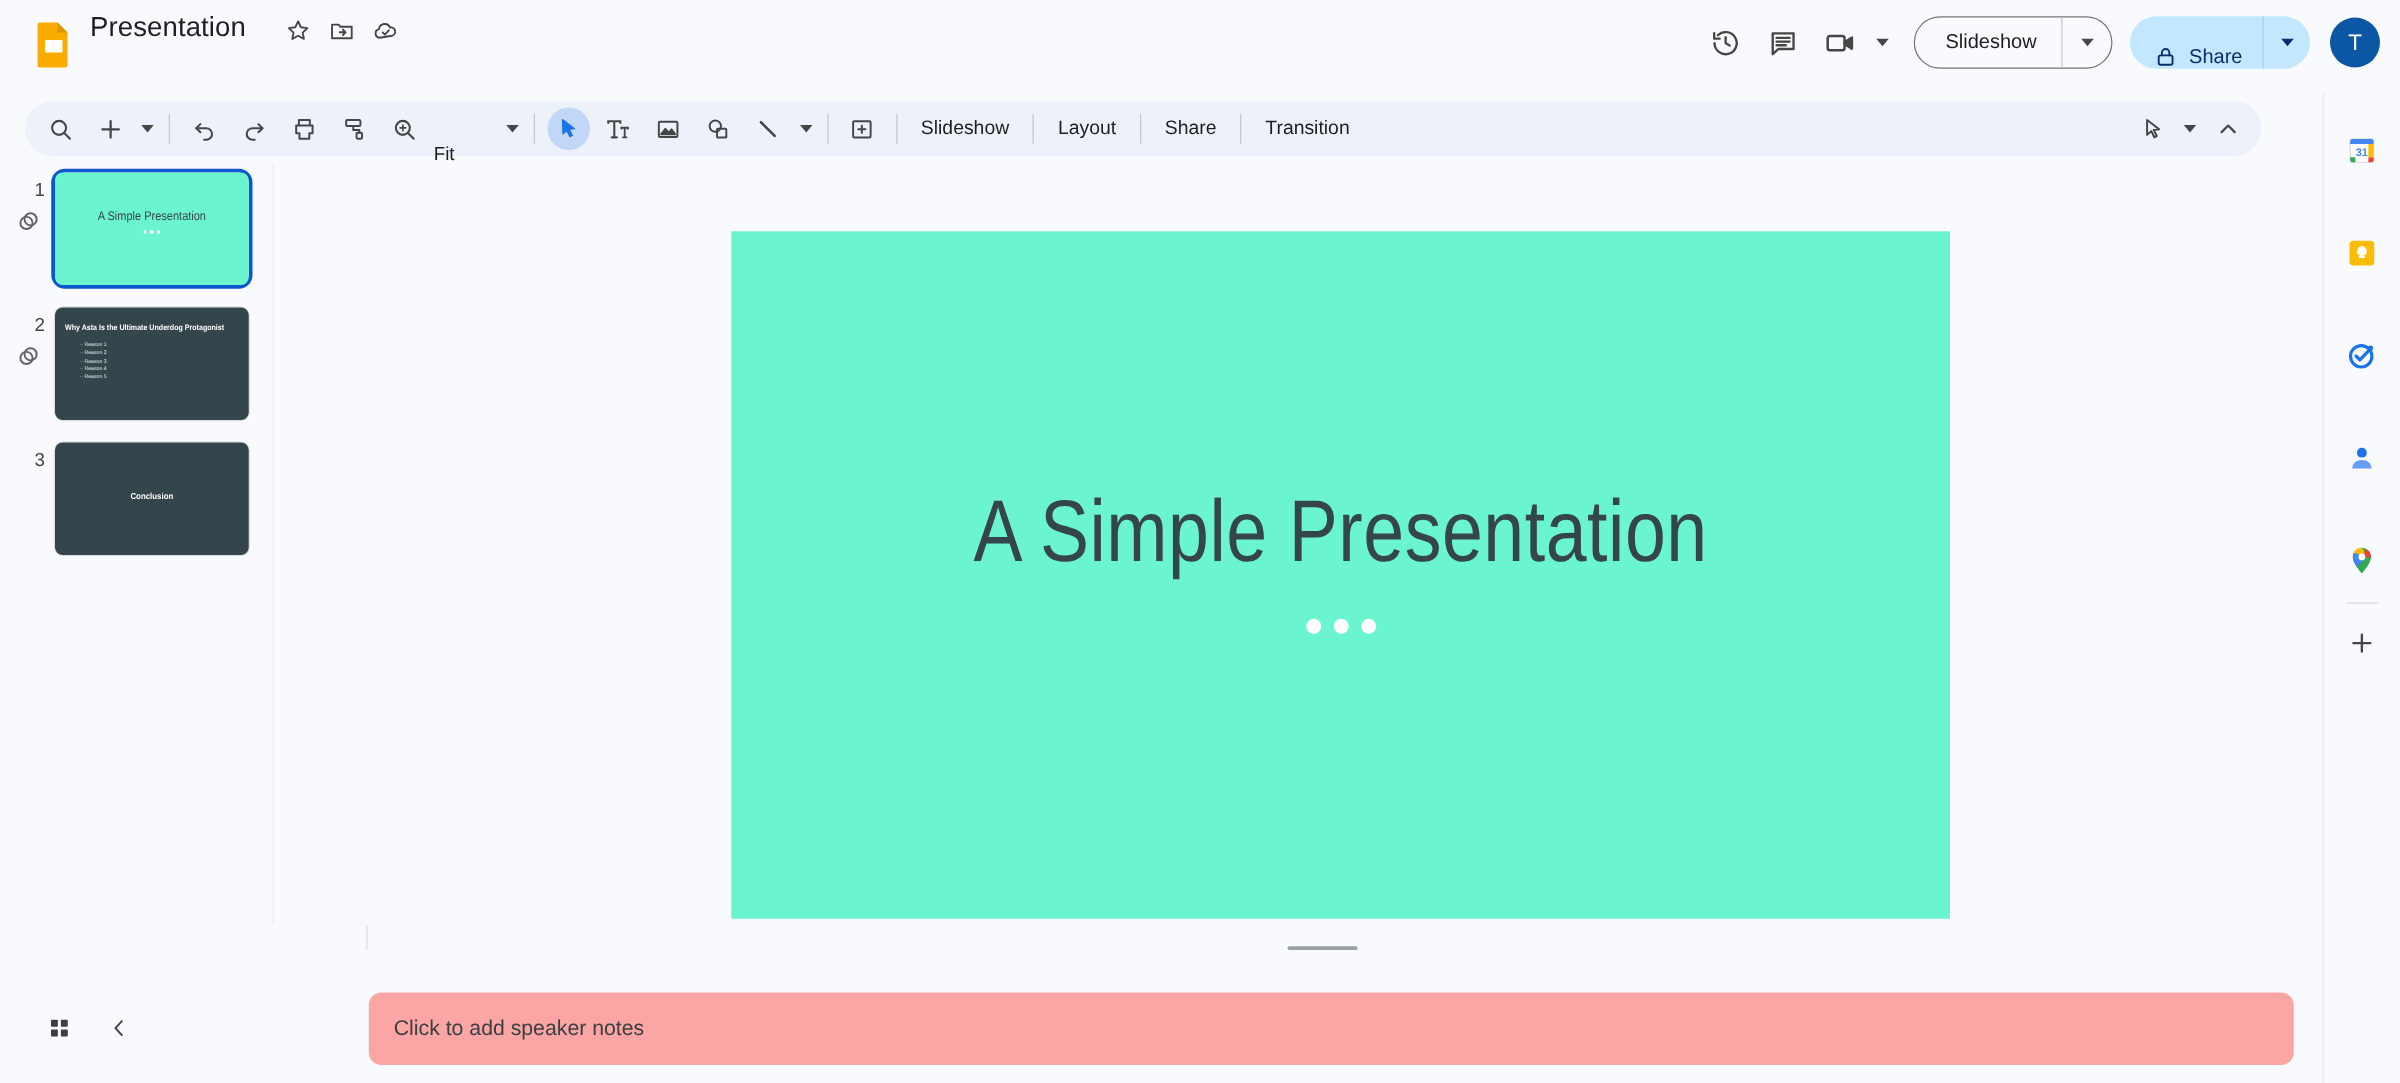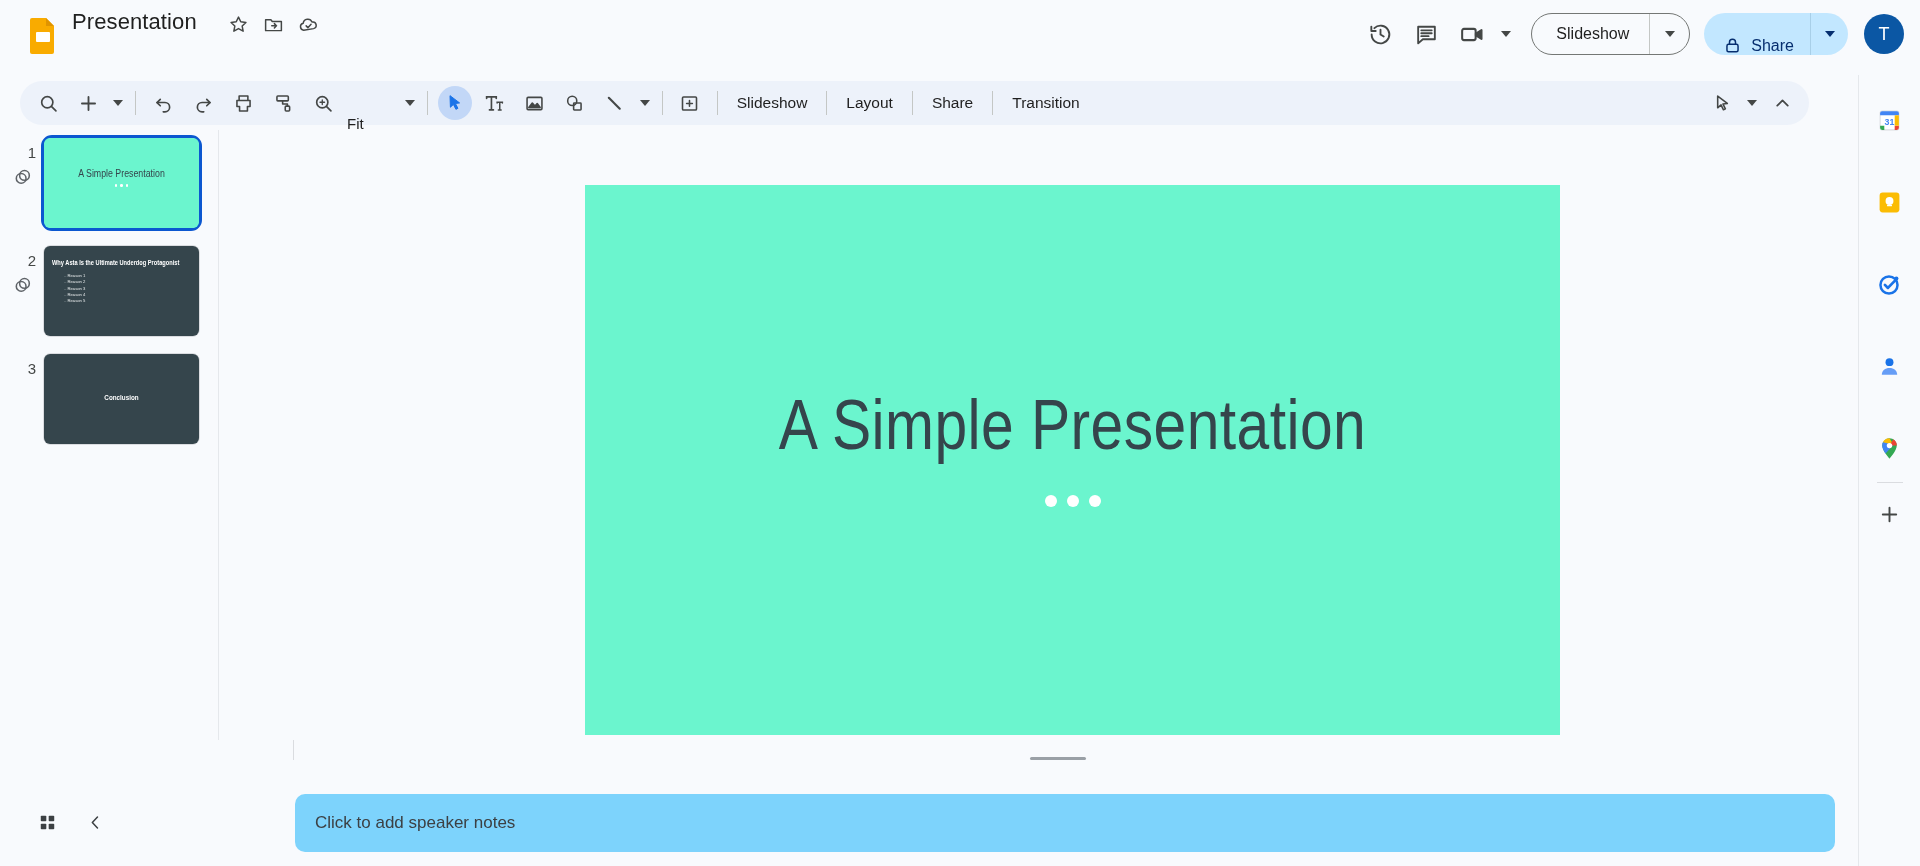--- a/index.html
+++ b/index.html
@@ -86,21 +86,21 @@
   .stage { position:absolute; left:240px; top:130px; width:1628px; height:610px; background:#F8FAFD; }
   .slide-canvas { position:absolute; left:585px; top:185px; width:975px; height:550px; background:#6BF5CE; }
   .slide-title { position:absolute; left:0; right:0; top:200px; text-align:center;
                  font-family:"Liberation Sans Narrow","Liberation Sans",sans-serif;
                  font-size:70px; color:#35454C; letter-spacing:.5px; transform:scaleX(.84); }
   .slide-dots { position:absolute; left:0; right:0; top:310px; display:flex; justify-content:center; gap:10px; }
   .slide-dots i { width:12px; height:12px; border-radius:50%; background:#fff; display:block; }
   .resize-handle { position:absolute; left:1030px; top:757px; width:56px; height:3px; background:#9aa0a6; border-radius:2px; cursor:ns-resize; }
 
   
-  .notes { position:absolute; left:295px; top:794px; width:1540px; height:58px; background:#7dd3fc; border-radius:10px; display:flex; align-items:center; padding-left:20px; cursor:text; }
+  .notes { position:absolute; left:295px; top:794px; width:1540px; height:58px; background:#fca5a5; border-radius:10px; display:flex; align-items:center; padding-left:20px; cursor:text; }
   .notes span { font-size:17px; color:#3c4043; }
 
   .grid-btn { position:absolute; left:28px; top:803px; width:38px; height:38px; display:flex; align-items:center; justify-content:center; border-radius:50%; cursor:pointer; }
   .collapse-btn { position:absolute; left:76px; top:803px; width:38px; height:38px; display:flex; align-items:center; justify-content:center; border-radius:50%; cursor:pointer; }
   .expand-btn { position:absolute; left:1868px; top:812px; width:34px; height:34px; display:flex; align-items:center; justify-content:center; border-radius:50%; cursor:pointer; }
 
   
   .rail { position:absolute; right:0; top:75px; width:62px; height:791px; background:#F8FAFD; border-left:1px solid #e5e8ec; }
   .rail-icon { width:44px; height:44px; margin:9px auto; display:flex; align-items:center; justify-content:center; border-radius:50%; cursor:pointer; }
   .rail-div { width:26px; height:1px; background:#dadce0; margin:12px auto 6px; }

